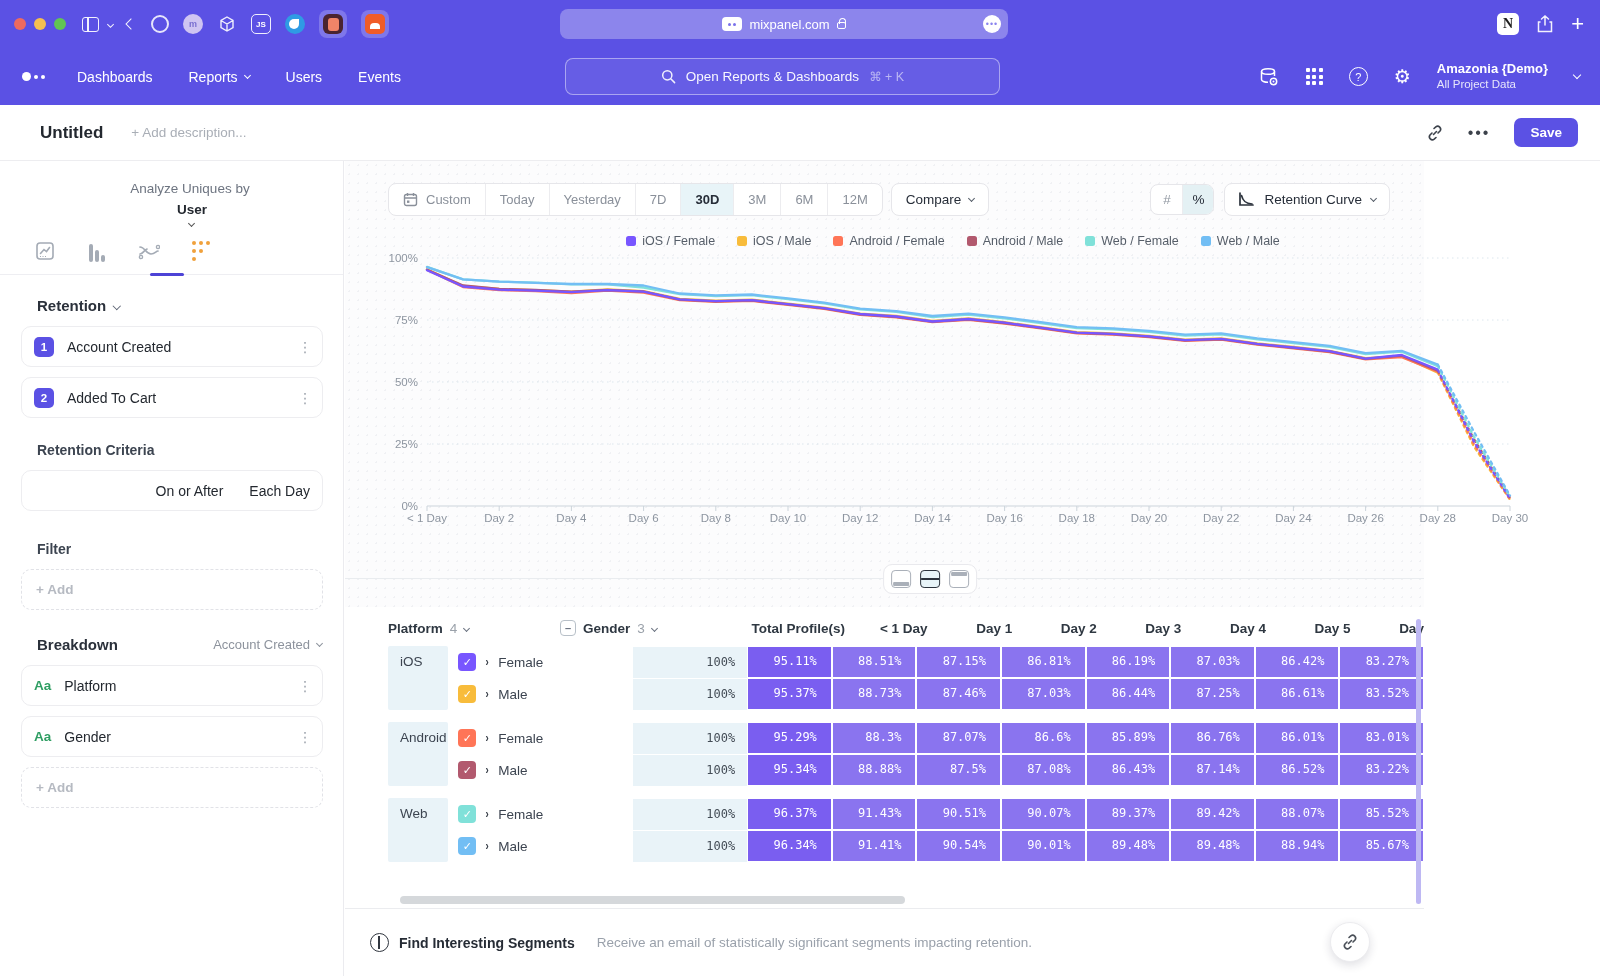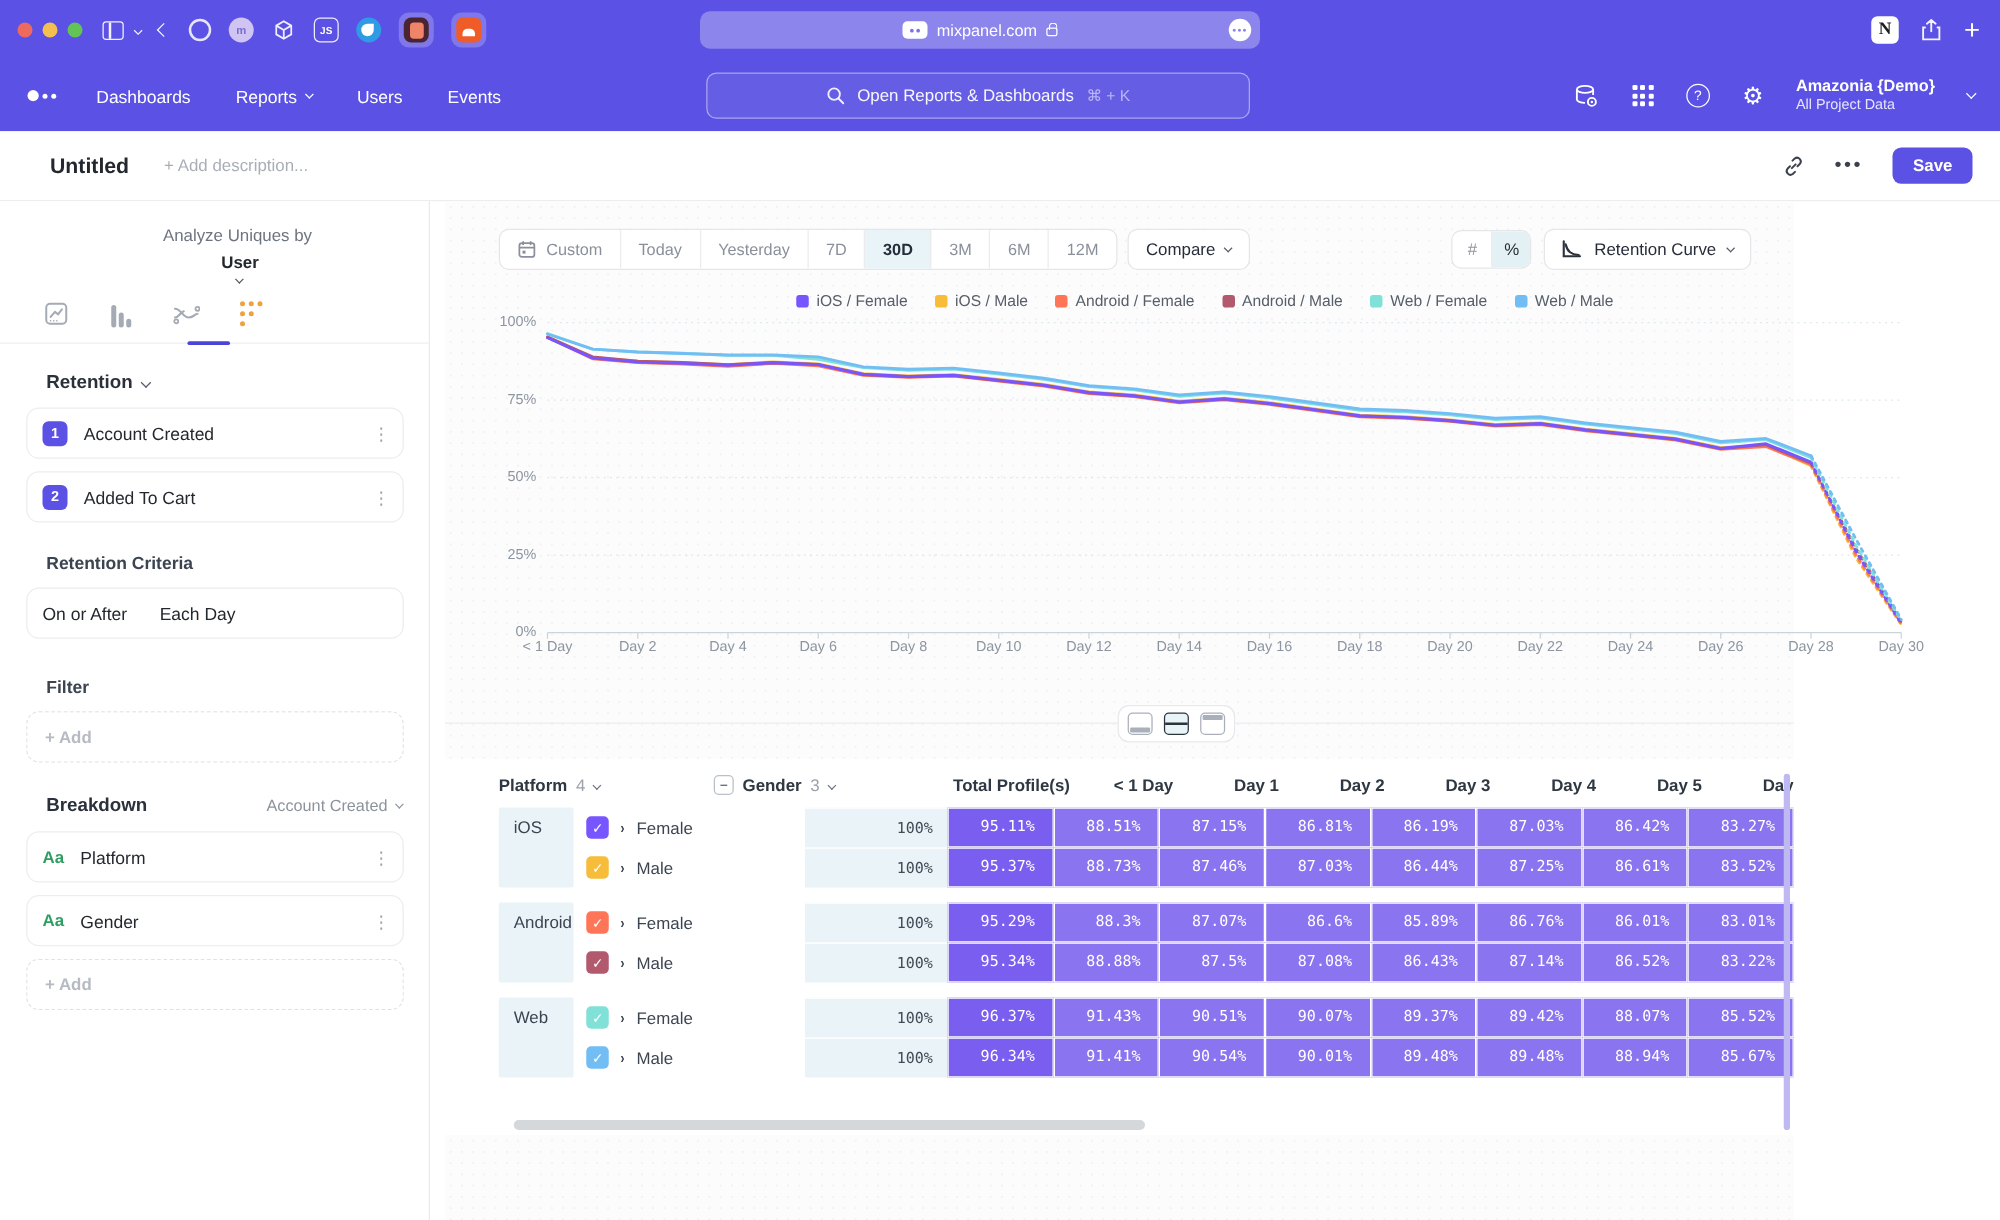--- a/index.html
+++ b/index.html
@@ -72,35 +72,35 @@
   .dotgrid i.off { background:transparent; }
   .tab-underline { position:absolute; left:150px; bottom:-2px; width:34px; height:3.5px; background:#4d43d6; border-radius:2px; }
   .sec-h { display:flex; align-items:center; gap:8px; font-size:15px; font-weight:700; color:#2b313b; margin:22px 0 12px 37px; }
   .sec-h .chev { color:#596070; width:5.5px; height:5.5px; }
   .side-card { width:302px; margin:0 0 10px 21px; height:41px; border:1px solid #ededf0; border-radius:10px; background:#fff;
                display:flex; align-items:center; padding:0 12px; position:relative; }
   .step-badge { width:20px; height:20px; border-radius:5px; background:#5b51e4; color:#fff; font-size:11.5px; font-weight:700; display:flex; align-items:center; justify-content:center; }
   .side-card .lbl { font-size:14px; color:#23282f; margin-left:13px; }
   .kebab { position:absolute; right:10px; color:#9ba2ab; font-size:14px; }
   .crit-h { font-size:14px; font-weight:700; color:#3c4450; margin:24px 0 12px 37px; }
-  .crit-card { gap:0; }
+  .crit-card { gap:0;justify-content:flex-end; }
   .crit-card .c1 { font-size:14px; color:#23282f; }
   .crit-card .c2 { font-size:14px; color:#23282f; margin-left:26px; }
   .add-card { width:302px; margin-left:21px; height:41px; border:1.5px dashed #e1e2e7; border-radius:10px;
               display:flex; align-items:center; color:#b6bac2; font-size:13.5px; gap:8px; padding:0 14px;font-weight:bold; }
   .bd-row { display:flex; align-items:center; margin:26px 21px 12px 37px; }
   .bd-row .bd { font-size:15px; font-weight:700; color:#2b313b; }
   .bd-row .bd-right { margin-left:auto; display:flex; align-items:center; gap:7px; color:#8d939d; font-size:13px; }
   .aa { color:#2f9e63; font-size:13.5px; font-weight:700; }
   .side-foot { position:absolute; bottom:0; left:0; right:0; height:44px; border-top:1px dotted #dcdfe4; display:flex; align-items:center; }
   .side-foot .gf { color:#9aa0a9; font-size:13px; margin-left:18px; }
   .collapse { position:absolute; right:26px; color:#2e343d; font-size:14px; }
 
   
-  .main { position:absolute; top:161px; left:356px; width:1079px; height:815px;
+  .main { position:absolute; top:161px; left:345px; width:1079px; height:815px;
           background:#fcfcfd; background-image:radial-gradient(#f0f1f4 1px, transparent 1px); background-size:9px 9px; }
   .controls { position:absolute; top:22px; left:43px; right:34px; display:flex; align-items:center; }
   .date-group { display:flex; align-items:center; background:#fff; border:1px solid #e6e6ea; border-radius:8px; height:33px; overflow:hidden; }
   .date-seg { padding:0 14px; font-size:13px; color:#8a909a; display:flex; align-items:center; height:100%; border-right:1px solid #ececef; cursor:pointer; white-space:nowrap; }
   .date-seg:last-child { border-right:none; }
   .date-seg.active { background:#e8f4f8; color:#262d38; font-weight:600; }
   .date-seg .cal { margin-right:8px; }
   .compare-btn { margin-left:8px; height:33px; background:#fff; border:1px solid #e6e6ea; border-radius:8px; display:flex; align-items:center; gap:8px; padding:0 14px; font-size:13.5px; color:#262d38; cursor:pointer; }
   .ctrl-right { margin-left:auto; display:flex; align-items:center; gap:10px; }
   .unit-group { display:flex; border:1px solid #e6e6ea; border-radius:8px; overflow:hidden; background:#fff; height:31px; }
@@ -661,13 +661,23 @@
               <div class="day-cell">85.67%</div>
             </div>
           </div>
         </div>
       </div>
   </div>
 
   <div class="hscroll"></div>
   <div class="vscroll"></div>
 
+  <div class="bottom-bar">
+    <span class="seg-ic"></span>
+    <span class="fis-title">Find Interesting Segments</span>
+    <span class="fis-desc">Receive an email of statistically significant segments impacting retention.</span>
+    <span class="float-link">
+      <svg width="18" height="18" viewBox="0 0 18 18">
+          <path d="M7.5 10.5 10.5 7.5 M6 9 4 11 a3 3 0 0 0 4.2 4.2 L10 13.5 M12 9 14 7 a3 3 0 0 0 -4.2 -4.2 L8 4.5" fill="none" stroke="#4a5058" stroke-width="1.6" stroke-linecap="round"></path>
+        </svg>
+    </span>
+  </div>
 </div>
 
 </body></html>

